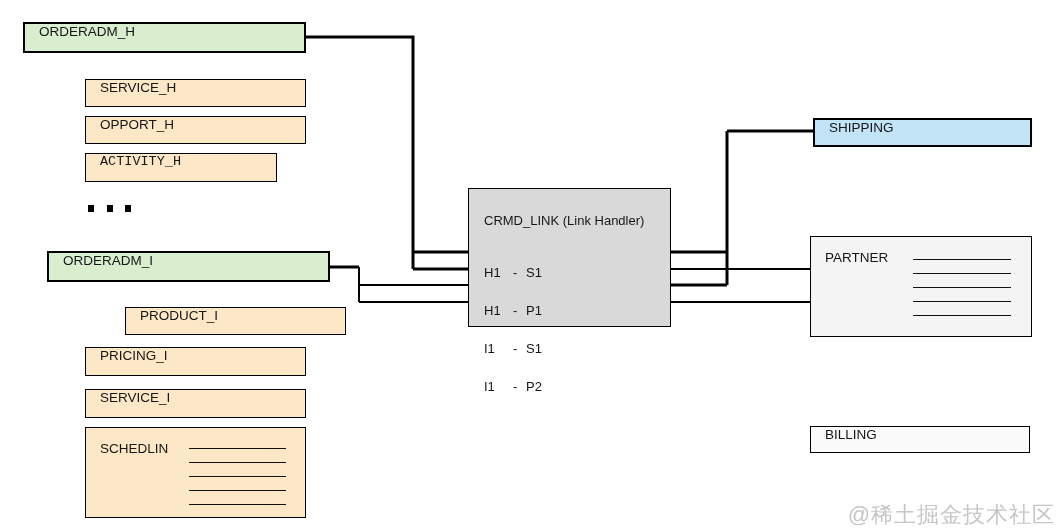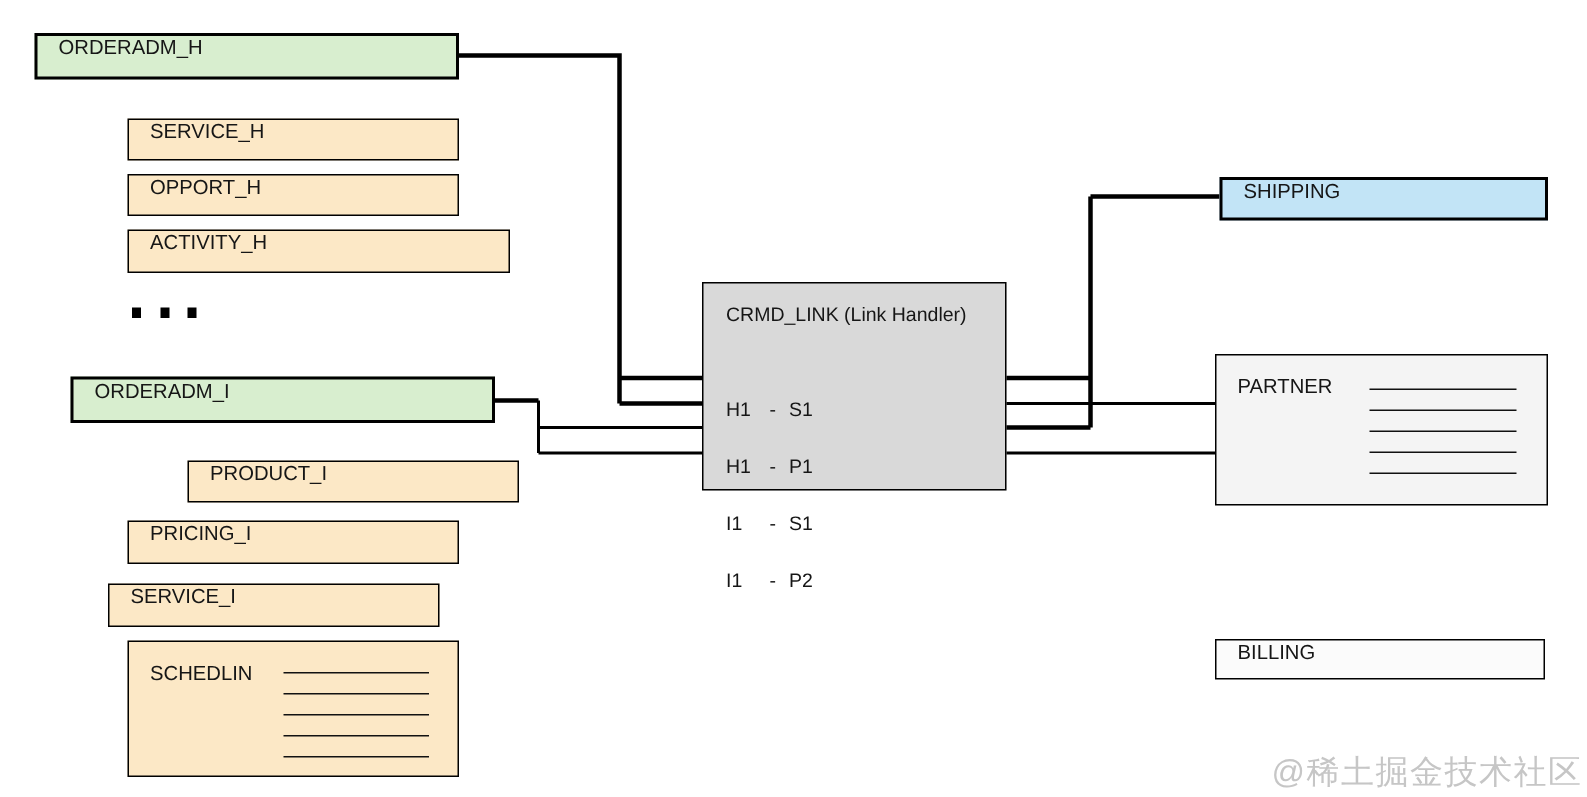--- a/index.html
+++ b/index.html
@@ -10,46 +10,46 @@
   svg.connectors { position:absolute; left:0; top:0; z-index:1; }
   .node {
     position:absolute; box-sizing:border-box; border:1.5px solid #000;
     font-size:13.5px; color:#161616; z-index:2; background:#fff;
   }
   .bar { display:flex; padding-left:14px; }
   .thick { border-width:2px; }
   #orderadm_h { left:23px;  top:22px;  width:283px; height:31px; background:var(--green); }
   #service_h  { left:85px;  top:79px;  width:221px; height:28px; background:var(--tan); }
   #opport_h   { left:85px;  top:116px; width:221px; height:28px; background:var(--tan); }
-  #activity_h { left:85px;  top:153px; width:255px; height:29px; background:var(--tan); }
+  #activity_h { left:85px;  top:153px; width:192px; height:29px; background:var(--tan);font-family:Liberation Mono, monospace; }
   #orderadm_i { left:23px;  top:251px; width:283px; height:31px; background:var(--green);margin-left:24px; }
   #product_i  { left:85px;  top:307px; width:221px; height:28px; background:var(--tan);margin-left:40px; }
   #pricing_i  { left:85px;  top:347px; width:221px; height:29px; background:var(--tan); }
-  #service_i  { left:72px;  top:389px; width:221px; height:29px; background:var(--tan); }
+  #service_i  { left:85px;  top:389px; width:221px; height:29px; background:var(--tan); }
   #schedlin   { left:85px;  top:427px; width:221px; height:91px; background:var(--tan);padding-left:31px; }
   #crmd_link  { left:468px; top:188px; width:203px; height:139px; background:var(--gray); }
   #shipping   { left:813px; top:118px; width:219px; height:29px; background:var(--blue); }
   #partner    { left:810px; top:236px; width:222px; height:101px; background:var(--panel); }
   #billing    { left:810px; top:426px; width:220px; height:27px; background:var(--white_box); }
 
   .corner-label { position:absolute; left:14px; top:13px; }
   .fieldlines { position:absolute; }
   #schedlin .fieldlines { left:103px; top:20px; width:97px; }
   #partner  .fieldlines { left:102px; top:22px; width:98px; }
   .hline { position:absolute; left:0; width:100%; height:0; border-top:1.5px solid #111; }
   .hline:nth-child(1){ top:0; }
   .hline:nth-child(2){ top:14px; }
   .hline:nth-child(3){ top:28px; }
   .hline:nth-child(4){ top:42px; }
   .hline:nth-child(5){ top:56px; }
 
   .dot { position:absolute; width:6px; height:7px; background:#000; top:205px; z-index:2; }
   .dot.d1 { left:88px; } .dot.d2 { left:107px; } .dot.d3 { left:125px; }
 
-  #crmd_link .lh-title { position:absolute; left:15px; top:13px; white-space:nowrap; font-size:13px; }
+  #crmd_link .lh-title { position:absolute; left:15px; top:24px; white-space:nowrap; font-size:13px; }
   #crmd_link .lh-rows  { position:absolute; left:15px; top:54px; font-size:13px; line-height:17px; }
   .link-row .lr-a    { display:inline-block; width:29px;margin-top:21px; }
   .link-row .lr-dash { display:inline-block; width:13px; text-align:left; }
 
   .watermark {
     position:absolute; right:3px; top:500px; z-index:3;
     font-size:22px; color:var(--watermark); letter-spacing:1px; white-space:nowrap;
   }
 </style>
 </head>

